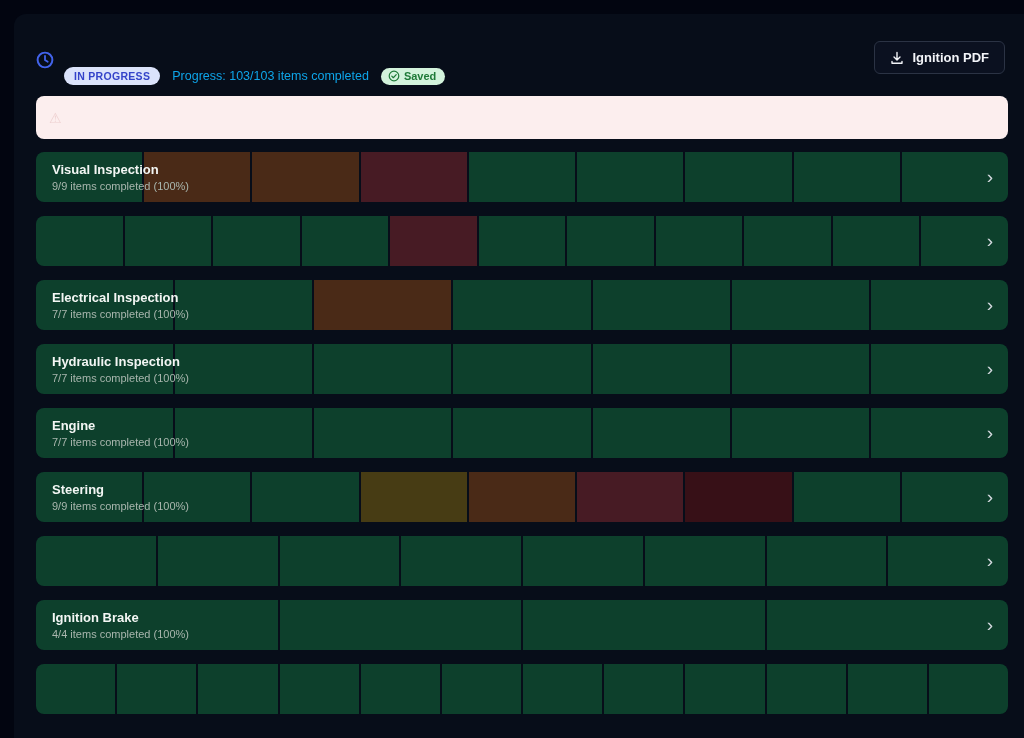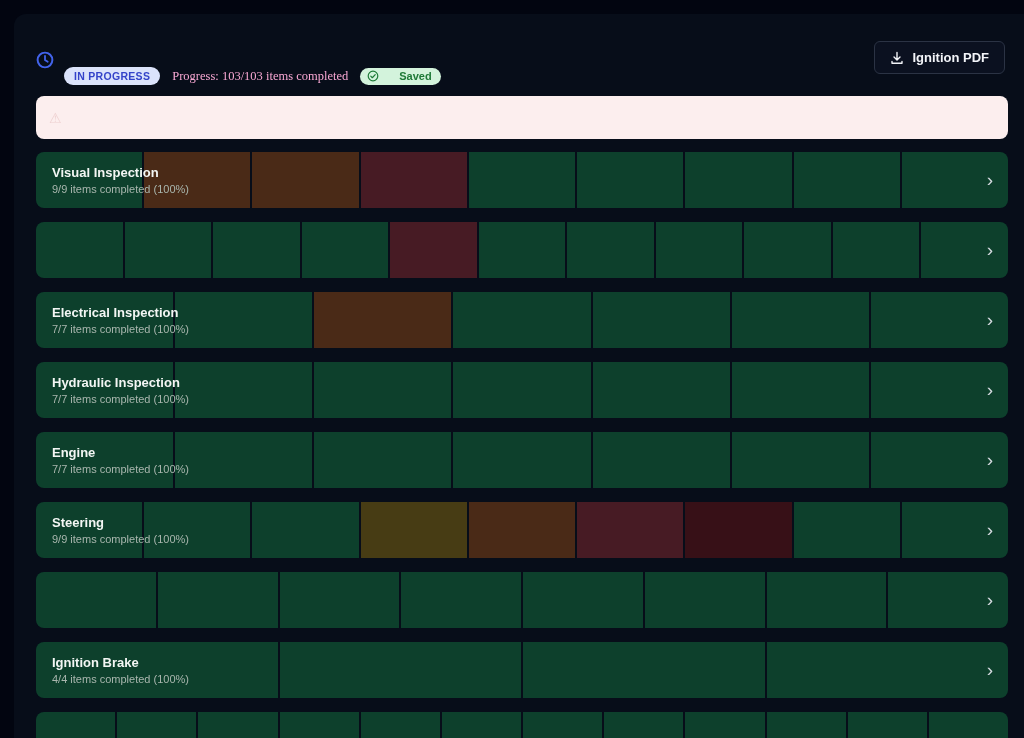--- a/index.html
+++ b/index.html
@@ -21,26 +21,26 @@
   .title {
     position:absolute; left:28px; top:0;
     font-size:19px; font-weight:700; color:#f4f6fa; letter-spacing:0.2px;
   }
   .subline { position:absolute; left:28px; top:31px; display:flex; align-items:center; gap:12px; }
   .badge-progress {
     background:#dbe3fb; color:#3443c9;
     font-size:10.5px; font-weight:700; letter-spacing:0.3px;
     padding:3px 10px; border-radius:10px;
   }
-  .progress-text { color:#f9a8d4; font-size:12.5px;font-family:Liberation Serif, serif; }
+  .progress-text { color:#0ea5e9; font-size:12.5px; }
   .badge-saved {
     background:#d3f3dc; color:#1f7a38;
     font-size:11px; font-weight:700;
     padding:2px 9px 3px 7px; border-radius:10px;
-    display:flex; align-items:center; gap:20px;
+    display:flex; align-items:center; gap:4px;
   }
   .badge-saved svg { display:block; }
   .download-btn {
     position:absolute; right:3px; top:5px;
     display:flex; align-items:center; gap:8px;
     background:#0b1120; border:1px solid #2b3344; border-radius:6px;
     color:#f2f4f8; font-size:13px; font-weight:700;
     padding:8px 15px; cursor:pointer;
     font-family:"Liberation Sans", sans-serif;
   }
@@ -48,21 +48,21 @@
   .alert {
     position:absolute; left:22px; top:82px; width:972px; height:43px;
     background:#fceeee; border-radius:8px;
     display:flex; align-items:center;
   }
   .alert-icon { margin-left:13px; color:#eed0d0; font-size:14px; }
   .alert-text { margin-left:9px; color:#c24242; font-size:12.5px; }
   
   .rows { position:absolute; left:22px; top:138px; width:972px; }
   .row {
-    position:relative; height:56px; margin-bottom:14px;
+    position:relative; height:50px; margin-bottom:14px;
     border-radius:8px; overflow:hidden; cursor:pointer;
     background:#070d19;
   }
   .segs { display:flex; gap:2px; height:100%; }
   .seg { flex:1 1 0; }
   .row-label { position:absolute; left:16px; top:50%; transform:translateY(-50%); }
   .row-name { color:#f3f6f4; font-size:13px; font-weight:700; margin-bottom:3px; }
   .row-sub { color:#a9b6ae; font-size:11px; }
   .chev {
     position:absolute; right:15px; top:50%; transform:translateY(-54%);

